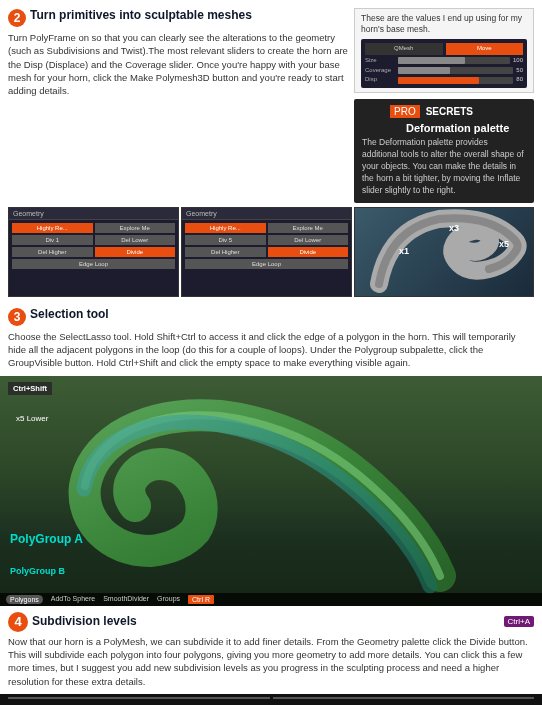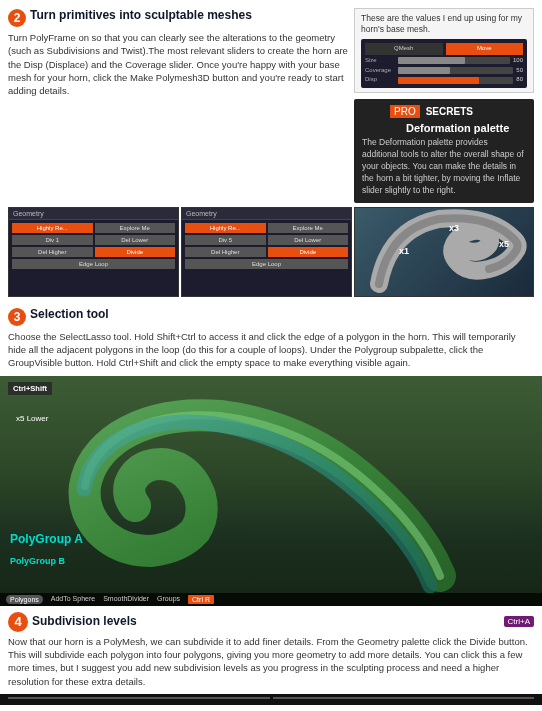--- a/index.html
+++ b/index.html
@@ -423,21 +423,21 @@
       </defs>
 
       <path d="M380,200 Q360,150 300,100 Q240,50 160,40 Q100,35 60,60 Q30,80 25,110 Q22,135 40,155 Q60,175 90,175 Q120,172 135,155 Q145,140 140,120 Q133,100 118,92 Q103,85 88,90 Q75,95 70,108 Q67,120 75,130" fill="none" stroke="url(#hornGrad)" stroke-width="32" stroke-linecap="round" opacity="0.9"></path>
 
       <path d="M380,200 Q360,150 300,100 Q240,50 160,40 Q100,35 60,60 Q30,80 25,110" fill="none" stroke="#7acc7a" stroke-width="8" stroke-linecap="round" opacity="0.6"></path>
 
       <path d="M370,210 Q350,160 290,110 Q230,60 155,48 Q96,40 56,65 Q28,84 24,113" fill="none" stroke="url(#hornGradTeal)" stroke-width="15" stroke-linecap="round" opacity="0.7"></path>
     </svg>
 
     <div style="position:absolute; bottom:60px; left:10px; color:#00ddcc; font-size:12px; font-weight:bold;text-align:right;">PolyGroup A</div>
-    <div style="position:absolute; bottom:40px; left:10px; color:#00ddcc; font-size:9px; font-weight:bold;">PolyGroup B</div>
+    <div style="position:absolute; bottom:30px; left:10px; color:#00ddcc; font-size:9px; font-weight:bold;">PolyGroup B</div>
 
     <div class="vp-bottom-bar">
       <span class="vp-bottom-pill">Polygons</span>
       <span style="color:#ccc; font-size:7px;">AddTo Sphere</span>
       <span style="color:#ccc; font-size:7px;">SmoothDivider</span>
       <span style="color:#ccc; font-size:7px;">Groups</span>
       <span style="background:#e84e0f; color:#fff; font-size:7px; padding:1px 4px; border-radius:1px;">Ctrl R</span>
     </div>
   </div>
 

